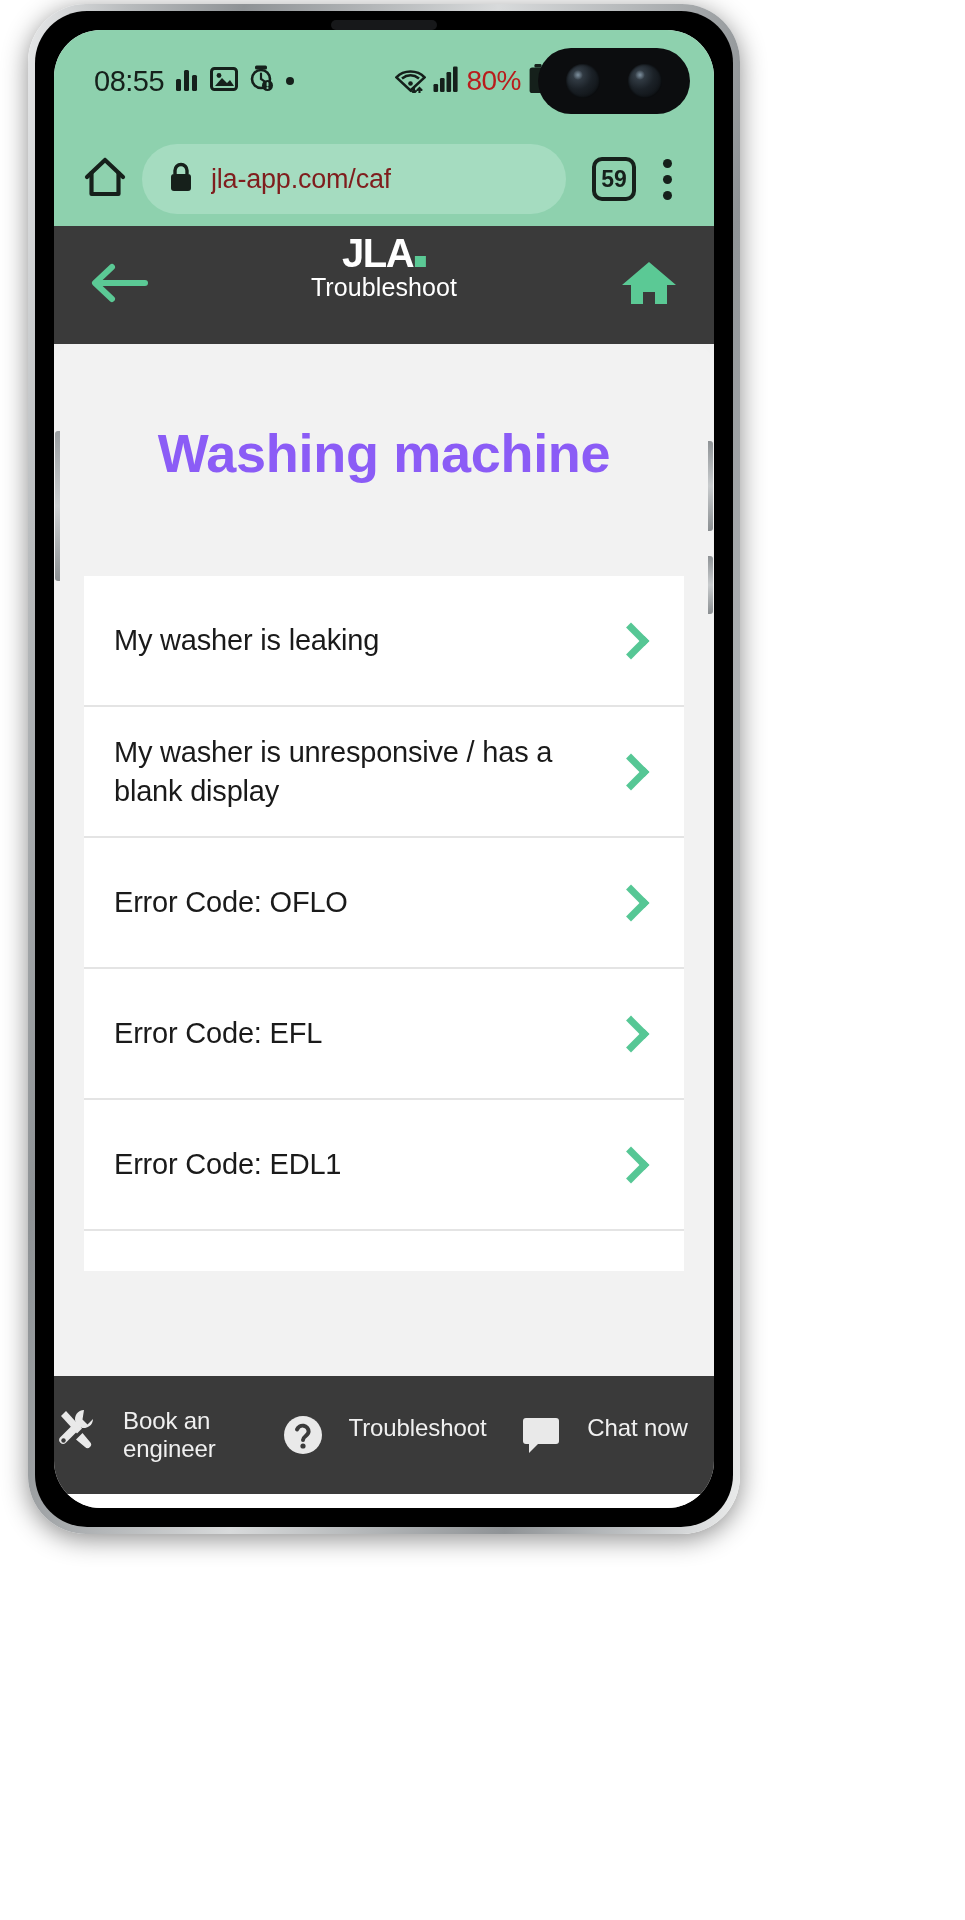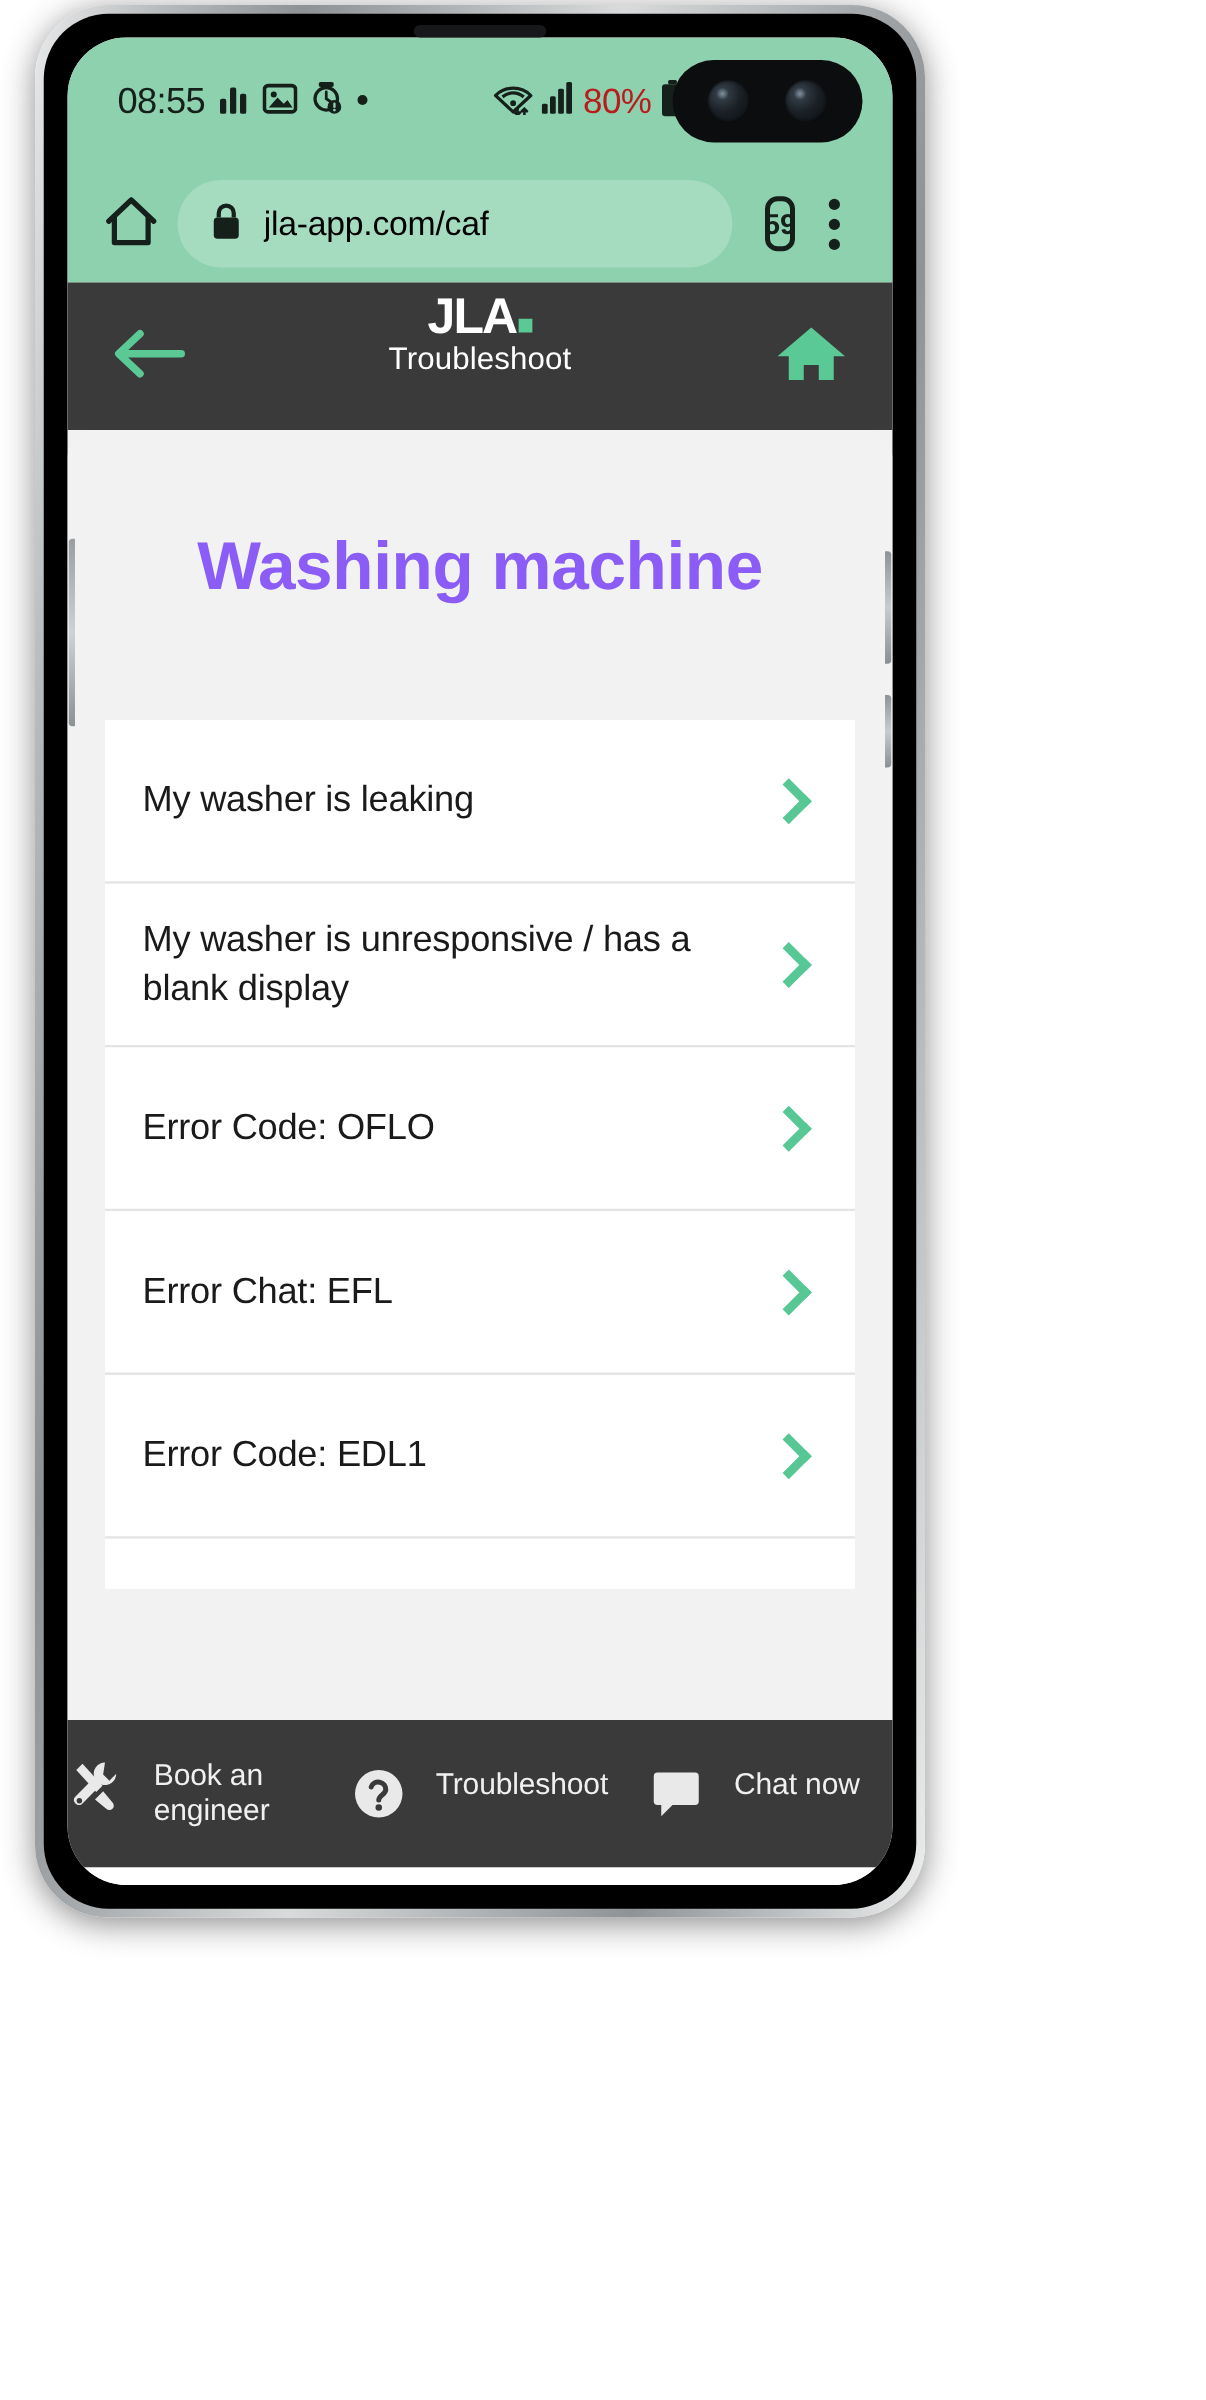--- a/index.html
+++ b/index.html
@@ -128,29 +128,29 @@
     background: #a5dcc0;
     border-radius: 36px;
     display: flex;
     align-items: center;
     padding: 0 26px;
     gap: 17px;
     min-width: 0;
   }
   #url-text {
     font-size: 27px;
-    color: #000000;
+    color: #7f1d1d;
     white-space: nowrap;
     overflow: hidden;
     text-overflow: ellipsis;
     letter-spacing: -0.2px;
     text-align: right;
   }
   #tabcount {
-    width: 24px; height: 44px;
+    width: 44px; height: 44px;
     border: 4px solid #16201b;
     border-radius: 10px;
     display: flex; align-items: center; justify-content: center;
     font-size: 23px; font-weight: 700; color: #16201b;
     flex: none;
     margin-left: 12px;
   }
   #overflow-menu {
     width: 34px; height: 46px;
     display: flex; flex-direction: column;
@@ -437,21 +437,21 @@
             <span class="row-label">My washer is unresponsive / has a blank display</span>
             <span class="chev"></span>
           </div>
 
           <div class="list-row">
             <span class="row-label">Error Code: OFLO</span>
             <span class="chev"></span>
           </div>
 
           <div class="list-row">
-            <span class="row-label">Error Chat: EFL</span>
+            <span class="row-label">Error Code: EFL</span>
             <span class="chev"></span>
           </div>
 
           <div class="list-row">
             <span class="row-label">Error Code: EDL1</span>
             <span class="chev"></span>
           </div>
 
           <div class="list-row" style="min-height:40px">
             <span class="row-label"></span>

